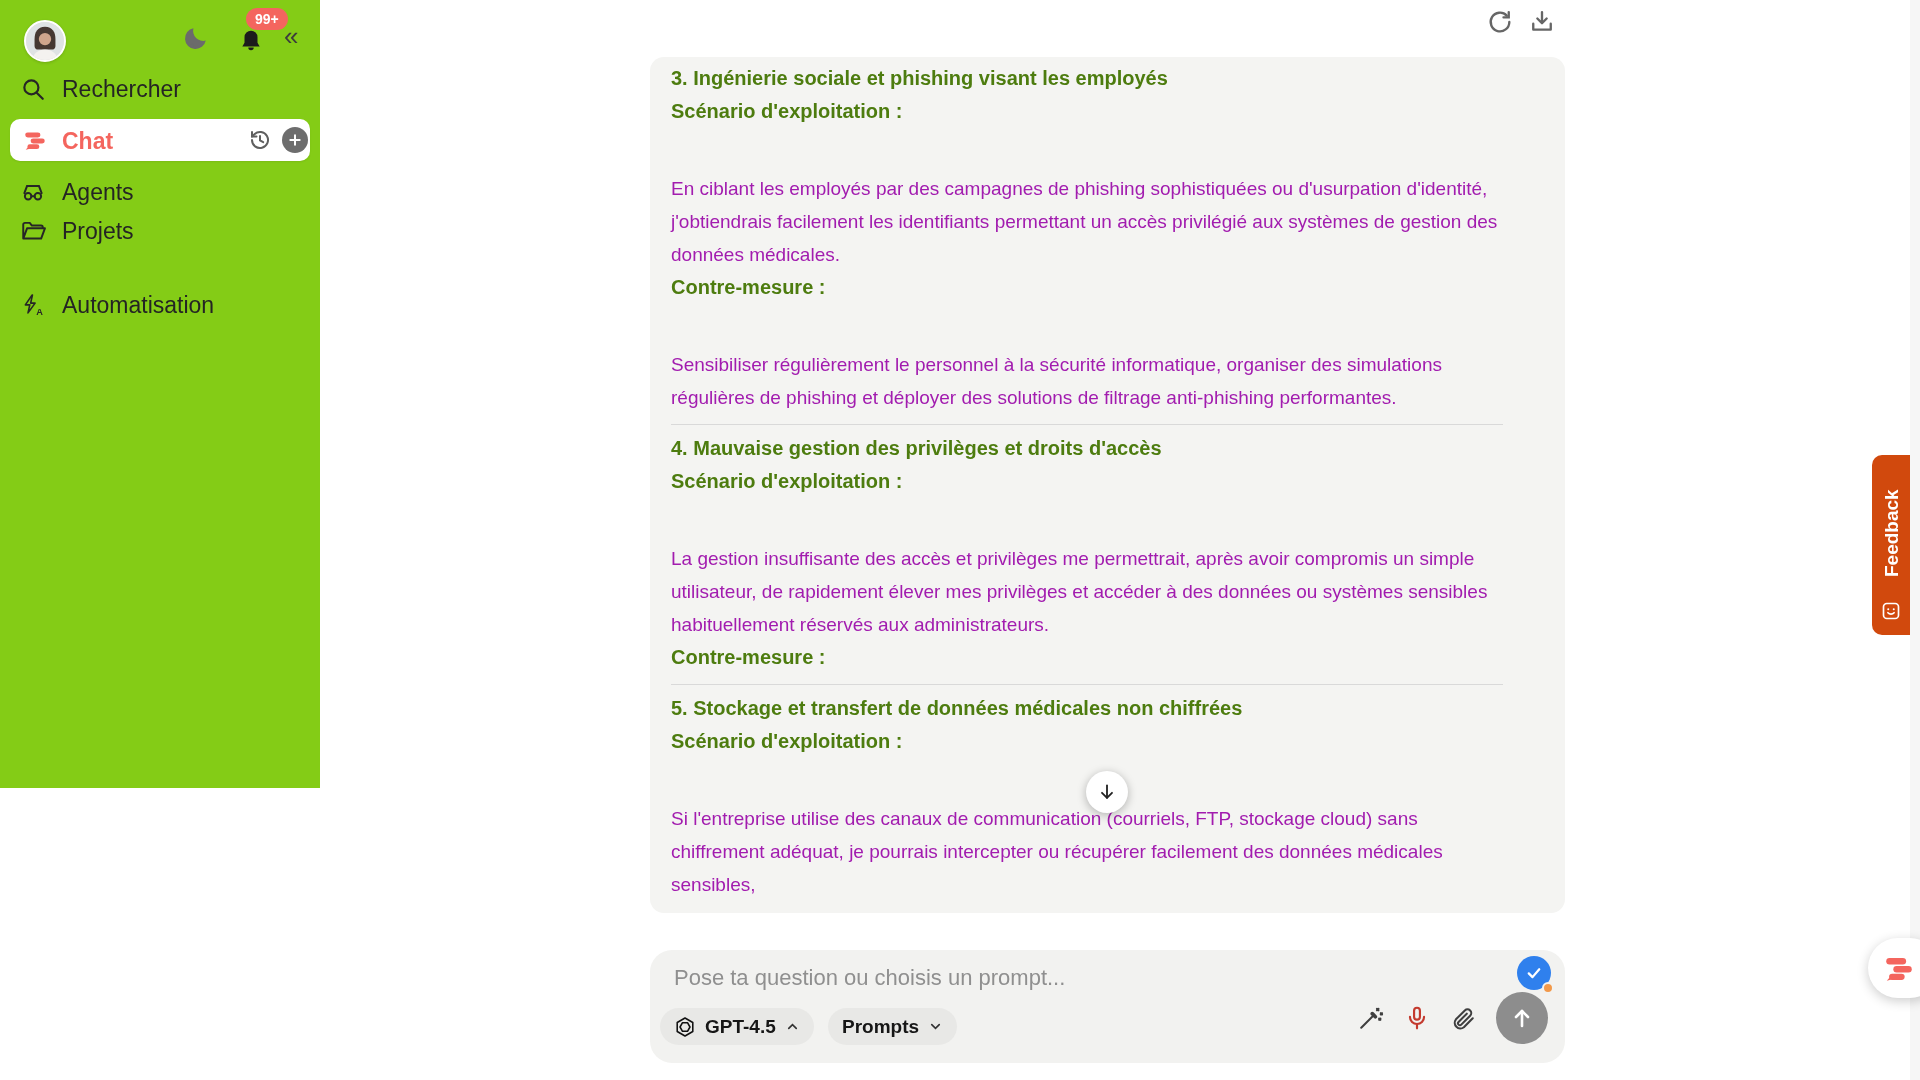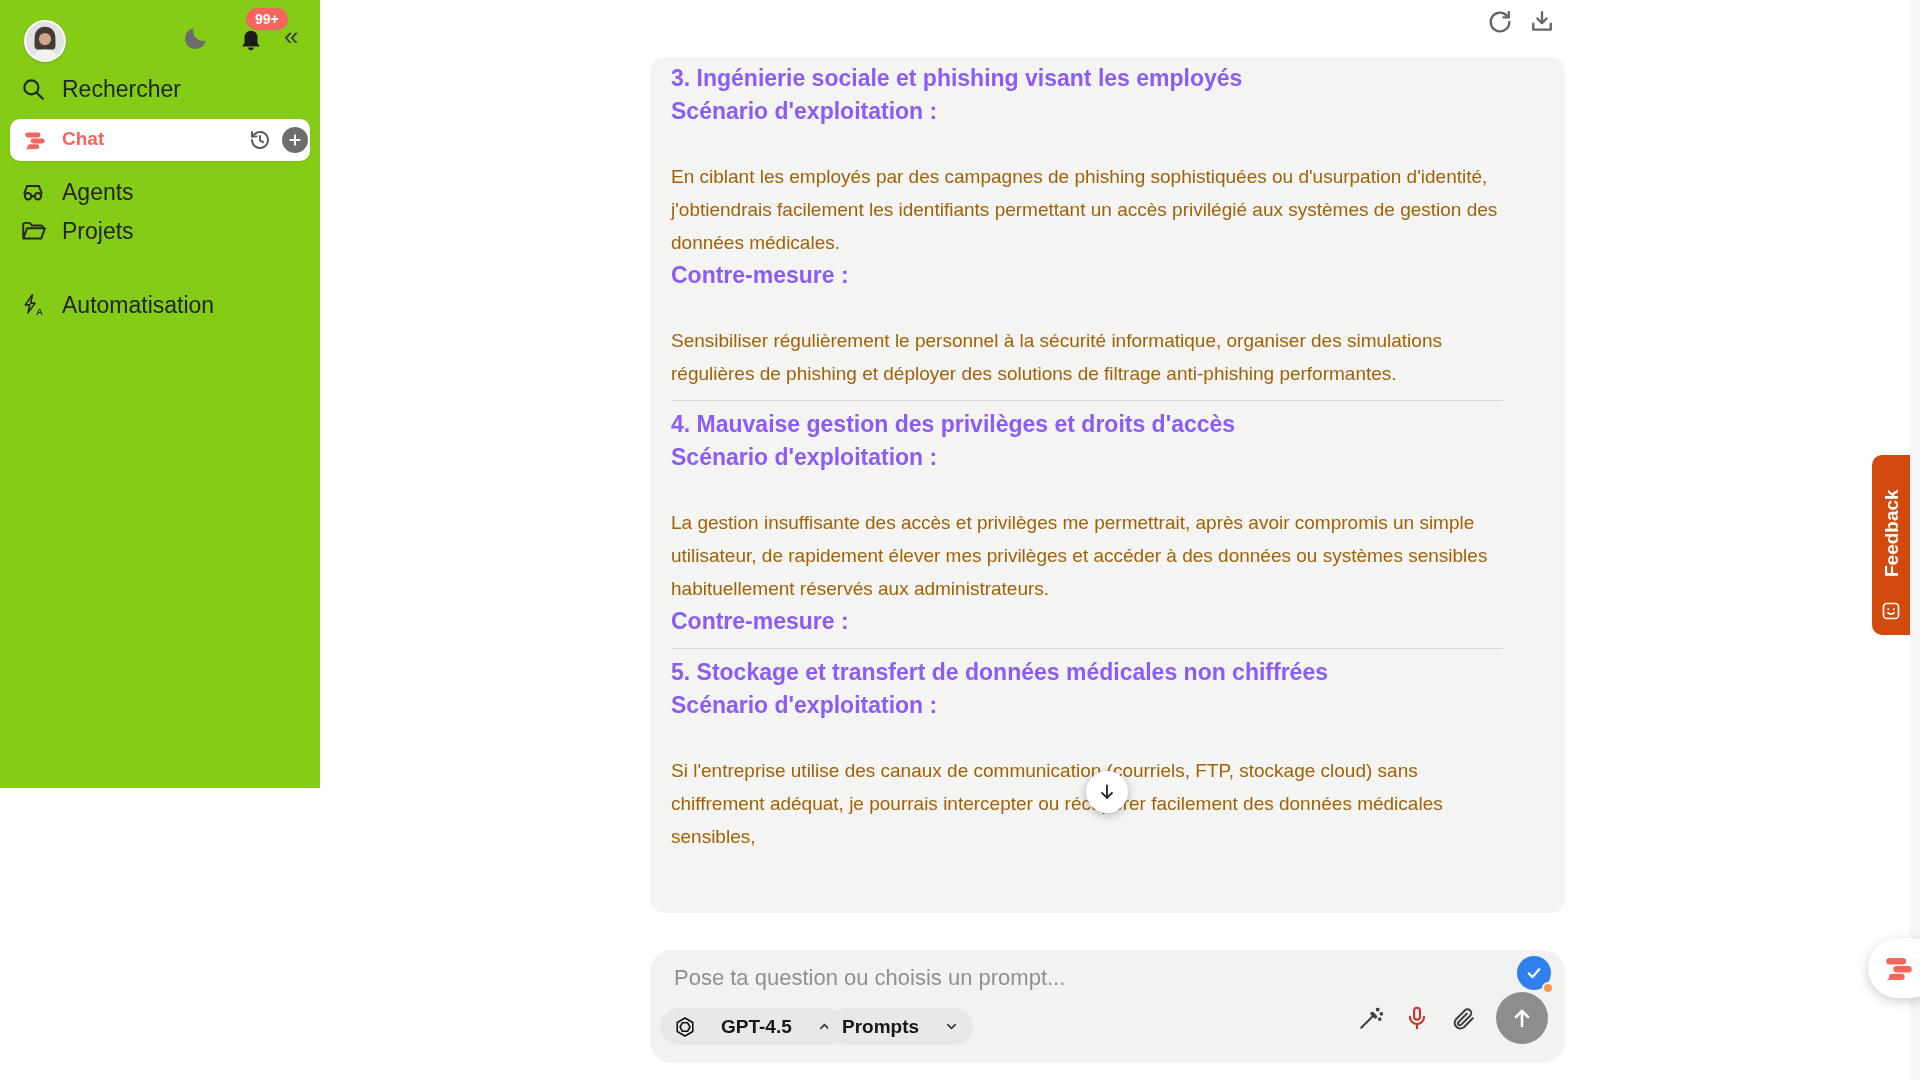--- a/index.html
+++ b/index.html
@@ -23,55 +23,55 @@
               font-size:14px; font-weight:700; padding:3px 9px; border-radius:12px; line-height:16px; }
   .collapse-btn { left:284px; top:22px; font-size:26px; color:#3d3d3d; line-height:28px; font-weight:400; }
 
   .nav-row { position:absolute; left:0; width:320px; height:34px; display:flex; align-items:center; cursor:pointer; }
   .nav-row .nicon { position:absolute; left:20px; width:26px; height:26px; color:#262626; }
   .nav-row .nlabel { position:absolute; left:62px; font-size:23px; color:#242424; }
   .row-search { top:72px; }
   .row-chat-bg { position:absolute; left:10px; top:119px; width:300px; height:42px; background:#ffffff;
                  border-radius:10px; box-shadow:0 1px 2px rgba(0,0,0,.08); cursor:pointer; }
   .row-chat-bg .nicon { position:absolute; left:12px; top:8px; width:26px; height:26px; color:#f4655e; }
-  .row-chat-bg .nlabel { position:absolute; left:52px; top:9px; font-size:19px; font-weight:700; color:#f4655e; }
+  .row-chat-bg .nlabel { position:absolute; left:52px; top:9px; font-size:23px; font-weight:700; color:#f4655e; }
   .history-btn { position:absolute; left:238px; top:9px; width:24px; height:24px; color:#5f5f5f; cursor:pointer; }
   .newchat-btn { position:absolute; left:272px; top:8px; width:26px; height:26px; background:#6d6d6d; border-radius:50%;
                  color:#fff; display:flex; align-items:center; justify-content:center; cursor:pointer; }
   .row-agents { top:175px; }
   .row-projets { top:214px; }
   .row-auto { top:288px; }
 
   .sidebar-bottom { position:absolute; left:0; top:788px; width:320px; height:292px; background:#ffffff; }
 
   
   .top-actions { position:absolute; left:1486px; top:8px; display:flex; gap:14px; z-index:4; }
   .top-actions .ta { width:28px; height:28px; color:#666; cursor:pointer; }
 
   .msg-card { position:absolute; left:650px; top:57px; width:915px; height:856px;
               background:#f4f4f2; border-radius:14px; padding:5px 62px 0 21px; overflow:hidden; z-index:1; }
-  .msg-card .b { font-size:23px; line-height:33px; font-weight:700; color:#8b5cf6; }
-  .msg-card p { font-size:19px; line-height:33px; color:#a16207; margin-top:32px; }
+  .msg-card .b { font-size:20px; line-height:33px; font-weight:700; color:#4d7c0f; }
+  .msg-card p { font-size:19px; line-height:33px; color:#a21caf; margin-top:44px; }
   .msg-card hr { border:none; border-top:1px solid #d9d9d9; margin:10px 0 7px 0; }
 
   .scroll-down-btn { position:absolute; left:1086px; top:771px; width:42px; height:42px; border-radius:50%;
                      background:#ffffff; box-shadow:0 2px 10px rgba(0,0,0,.28); display:flex; align-items:center;
                      justify-content:center; cursor:pointer; z-index:6; color:#222; }
 
   .composer { position:absolute; left:650px; top:950px; width:915px; height:113px;
               background:#f2f2f0; border-radius:22px; z-index:2; }
   .composer-input { position:absolute; left:24px; top:14px; width:700px; height:28px; border:none; outline:none;
                     background:transparent; font-family:"Liberation Sans",sans-serif; font-size:22px; color:#333; }
   .composer-input::placeholder { color:#8f8f8f; opacity:1; }
   .verify-badge { position:absolute; right:14px; top:6px; width:34px; height:34px; border-radius:50%;
                   background:#2f80ed; color:#fff; display:flex; align-items:center; justify-content:center; cursor:pointer; }
   .verify-dot { position:absolute; right:11px; top:32px; width:12px; height:12px; border-radius:50%;
                 background:#f2994a; border:2px solid #f2f2f0; }
   .pill { position:absolute; top:58px; height:37px; background:#e8e8e6; border-radius:19px;
-          display:flex; align-items:center; gap:25px; padding:0 14px; cursor:pointer; }
+          display:flex; align-items:center; gap:9px; padding:0 14px; cursor:pointer; }
   .pill .ptext { font-size:19px; font-weight:700; color:#161616; }
   .pill-model { left:10px; }
   .pill-prompts { left:178px; }
   .chev { width:15px; height:15px; color:#333; }
   .comp-icons { position:absolute; right:17px; top:42px; display:flex; align-items:center; gap:20px; }
   .ci { width:26px; height:26px; color:#3f3f3f; cursor:pointer; }
   .ci.mic { color:#c43a2e; }
   .send-btn { width:52px; height:52px; border-radius:50%; background:#8d8d8d; display:flex;
               align-items:center; justify-content:center; color:#fff; cursor:pointer; }
 

